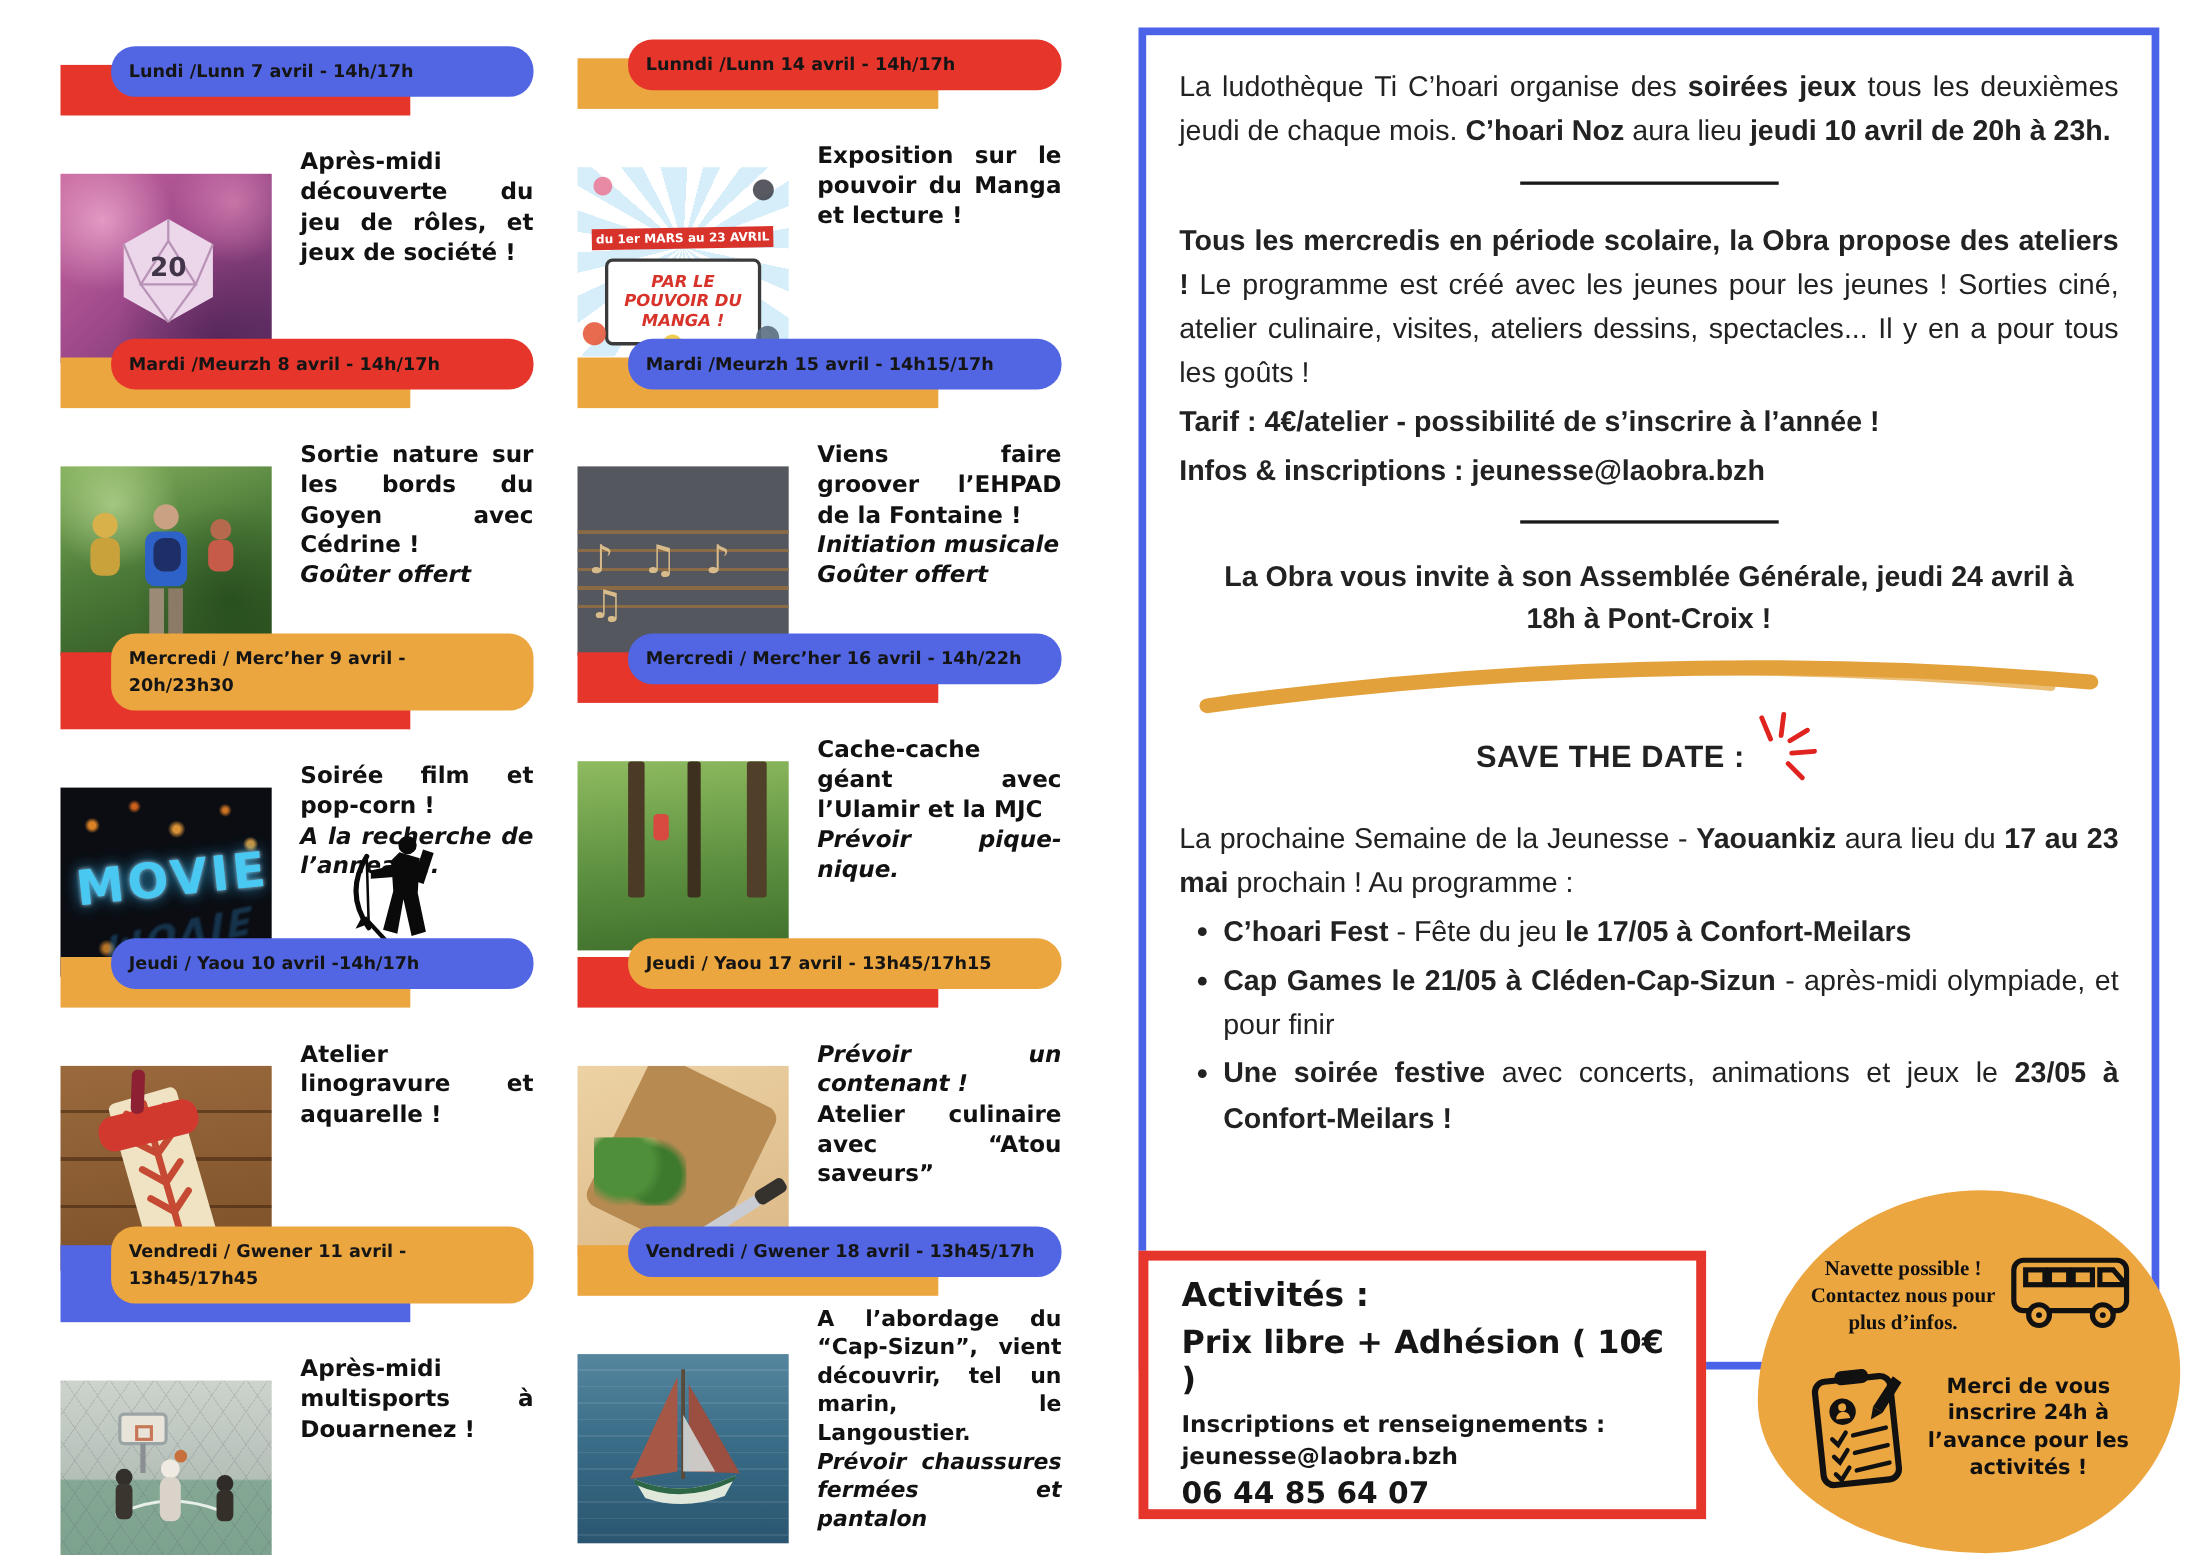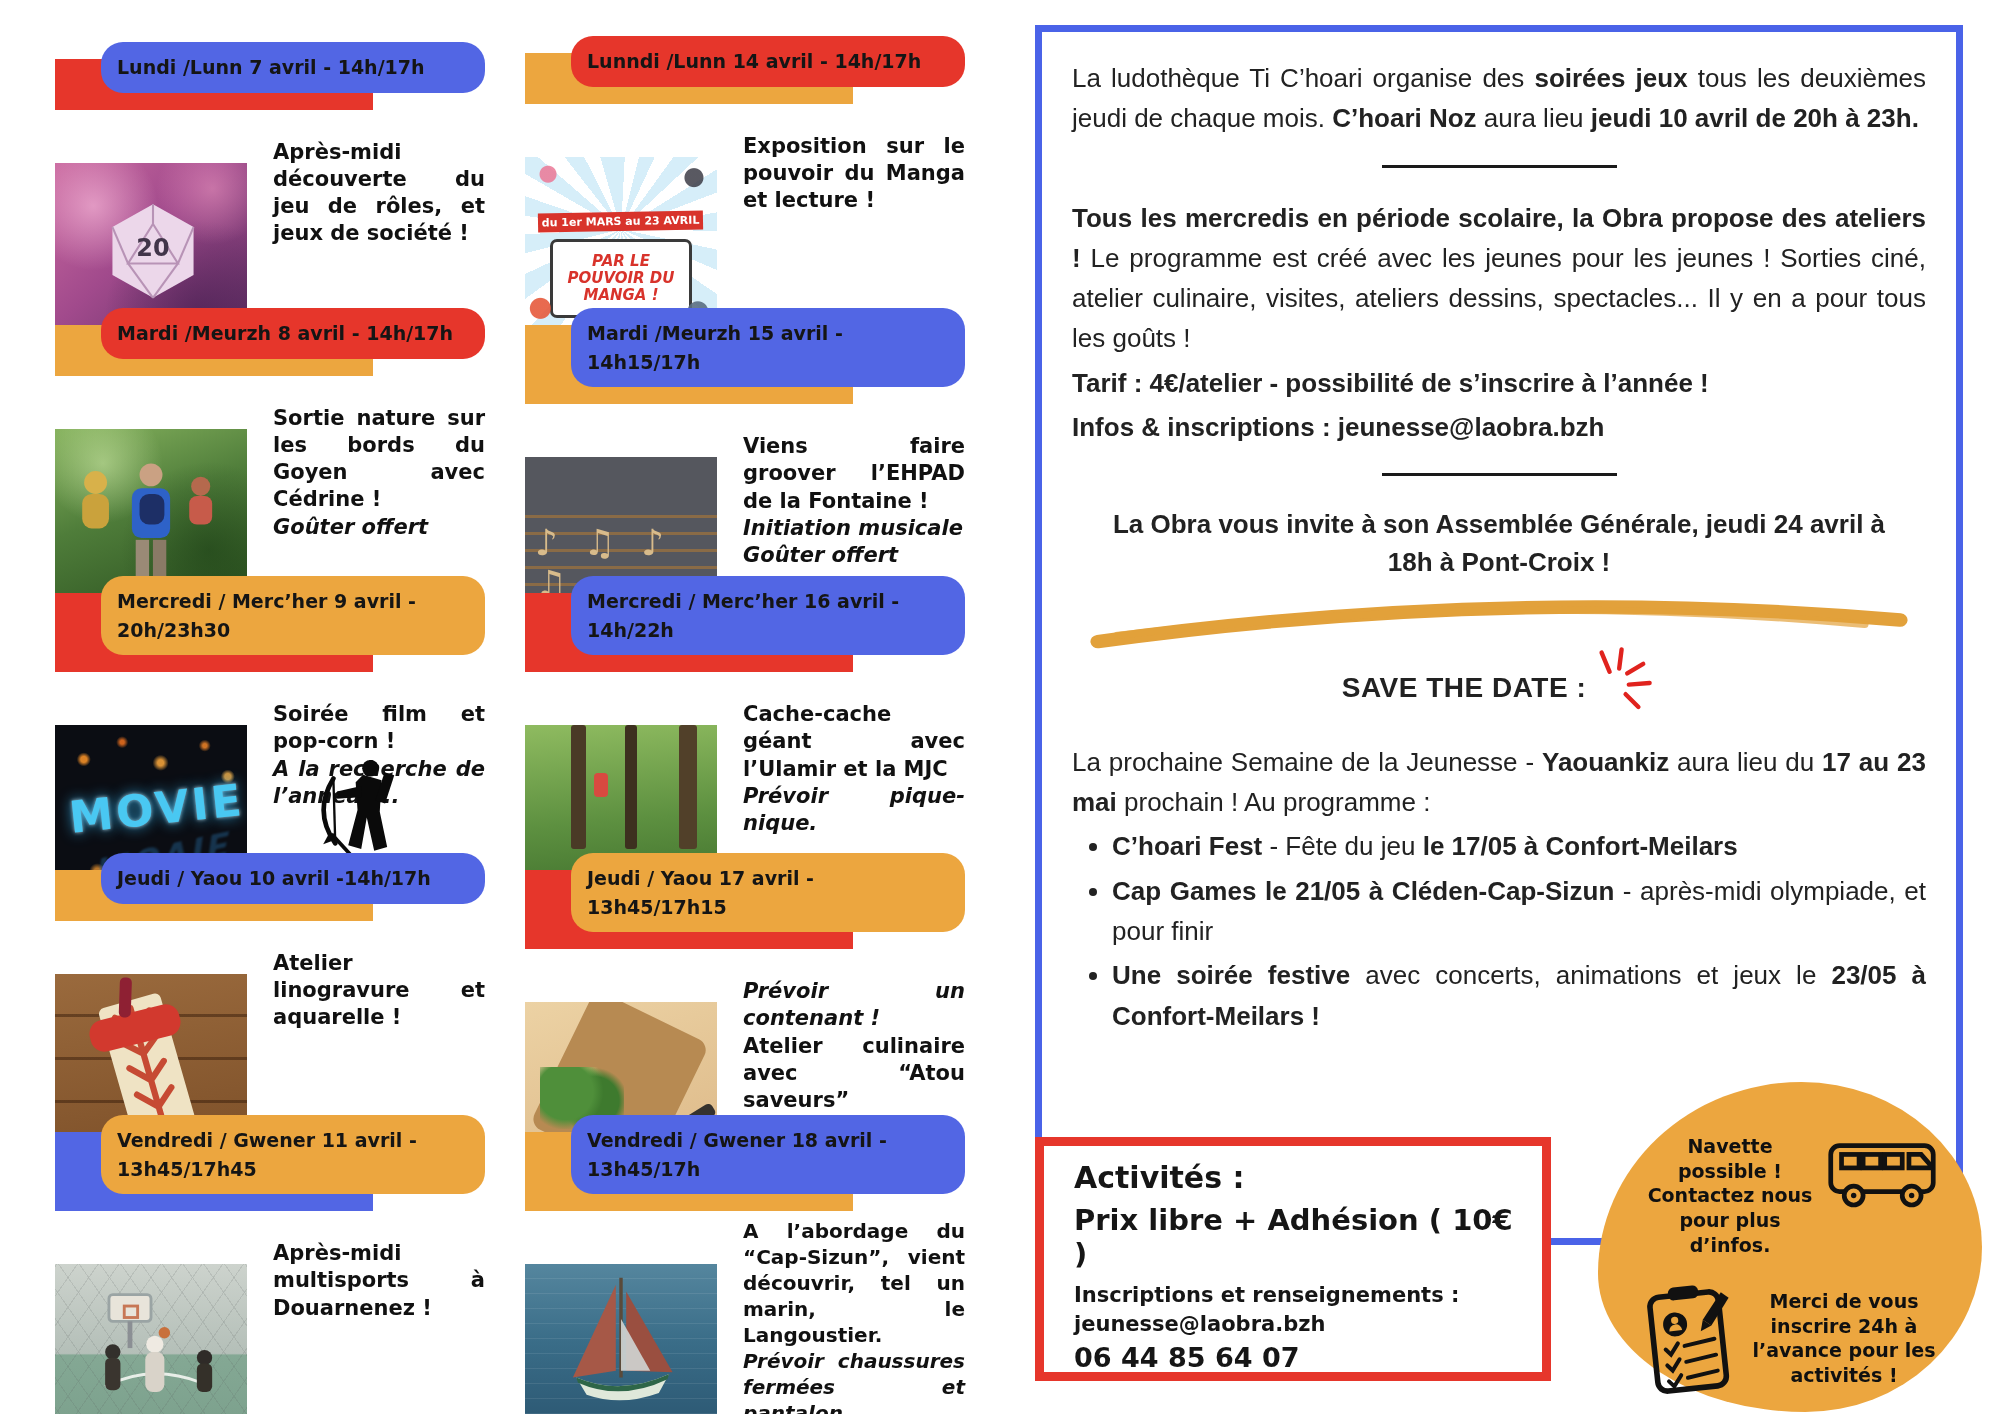--- a/index.html
+++ b/index.html
@@ -6,21 +6,21 @@
   #page{position:relative;width:2000px;height:1414px;background:#ffffff;overflow:hidden;
         font-family:"DejaVu Sans",sans-serif;color:#161616;}
 
   
   .col{position:absolute;top:0;height:1414px;}
   #col1{left:55px;width:430px;}
   #col2{left:525px;width:440px;}
   .card{position:absolute;left:0;width:100%;}
   .banner-wrap{position:relative;}
   .accent{position:absolute;left:0;top:17px;width:calc(100% - 112px);height:100%;}
-  .banner{position:relative;margin-left:46px;padding:11px 16px;font-size:19px;font-weight:700;
+  .banner{position:relative;margin-left:46px;padding:11px 16px;font-size:16px;font-weight:700;
           line-height:1.5;color:#151515;border-radius:22px;}
   .card[data-accent="red"] .accent{background:var(--red);}
   .card[data-accent="blue"] .accent{background:var(--blue);}
   .card[data-accent="orange"] .accent{background:var(--orange);}
   .card[data-banner="red"] .banner{background:var(--red);}
   .card[data-banner="blue"] .banner{background:var(--blue);}
   .card[data-banner="orange"] .banner{background:var(--orange);}
   .card-body{position:relative;display:flex;gap:26px;margin-top:22px;}
   .photo{position:relative;width:192px;height:172px;flex:none;overflow:hidden;margin-top:48px;}
   .photo.tall{height:186px;}
@@ -137,21 +137,21 @@
   #actBox{position:absolute;left:1035px;top:1137px;width:516px;height:244px;box-sizing:border-box;
      border:9px solid #e6362b;background:#fff;padding:14px 12px 10px 30px;}
   .act-title{font-size:30px;font-weight:700;margin-bottom:8px;}
   .act-price{font-size:29px;font-weight:700;margin-bottom:10px;}
   .act-line{font-size:21px;font-weight:700;line-height:1.4;}
   .act-phone{font-size:27px;font-weight:700;margin-top:2px;}
 
   
   #blob{position:absolute;left:1598px;top:1082px;width:384px;height:330px;background:var(--orange);
      border-radius:53% 47% 46% 54% / 58% 50% 50% 42%;padding:0;box-sizing:border-box;}
-  .blob-row1{display:flex;align-items:flex-start;justify-content:center;gap:10px;padding:52px 18px 0 26px;}
+  .blob-row1{display:flex;align-items:flex-end;justify-content:center;gap:10px;padding:52px 18px 0 26px;font-family:Liberation Serif, serif;}
   .blob-text1{width:168px;font-size:19px;font-weight:700;text-align:center;line-height:1.3;color:#101010;}
   .bus-icon{width:118px;height:82px;flex:none;}
   .blob-row2{display:flex;align-items:center;justify-content:center;gap:8px;padding:18px 14px 0 10px;}
   .clip-icon{width:104px;height:126px;flex:none;}
   .blob-text2{width:186px;font-size:19px;font-weight:700;text-align:center;line-height:1.3;color:#101010;}
 </style>
 </head>
 <body>
 
 <div id="page">

